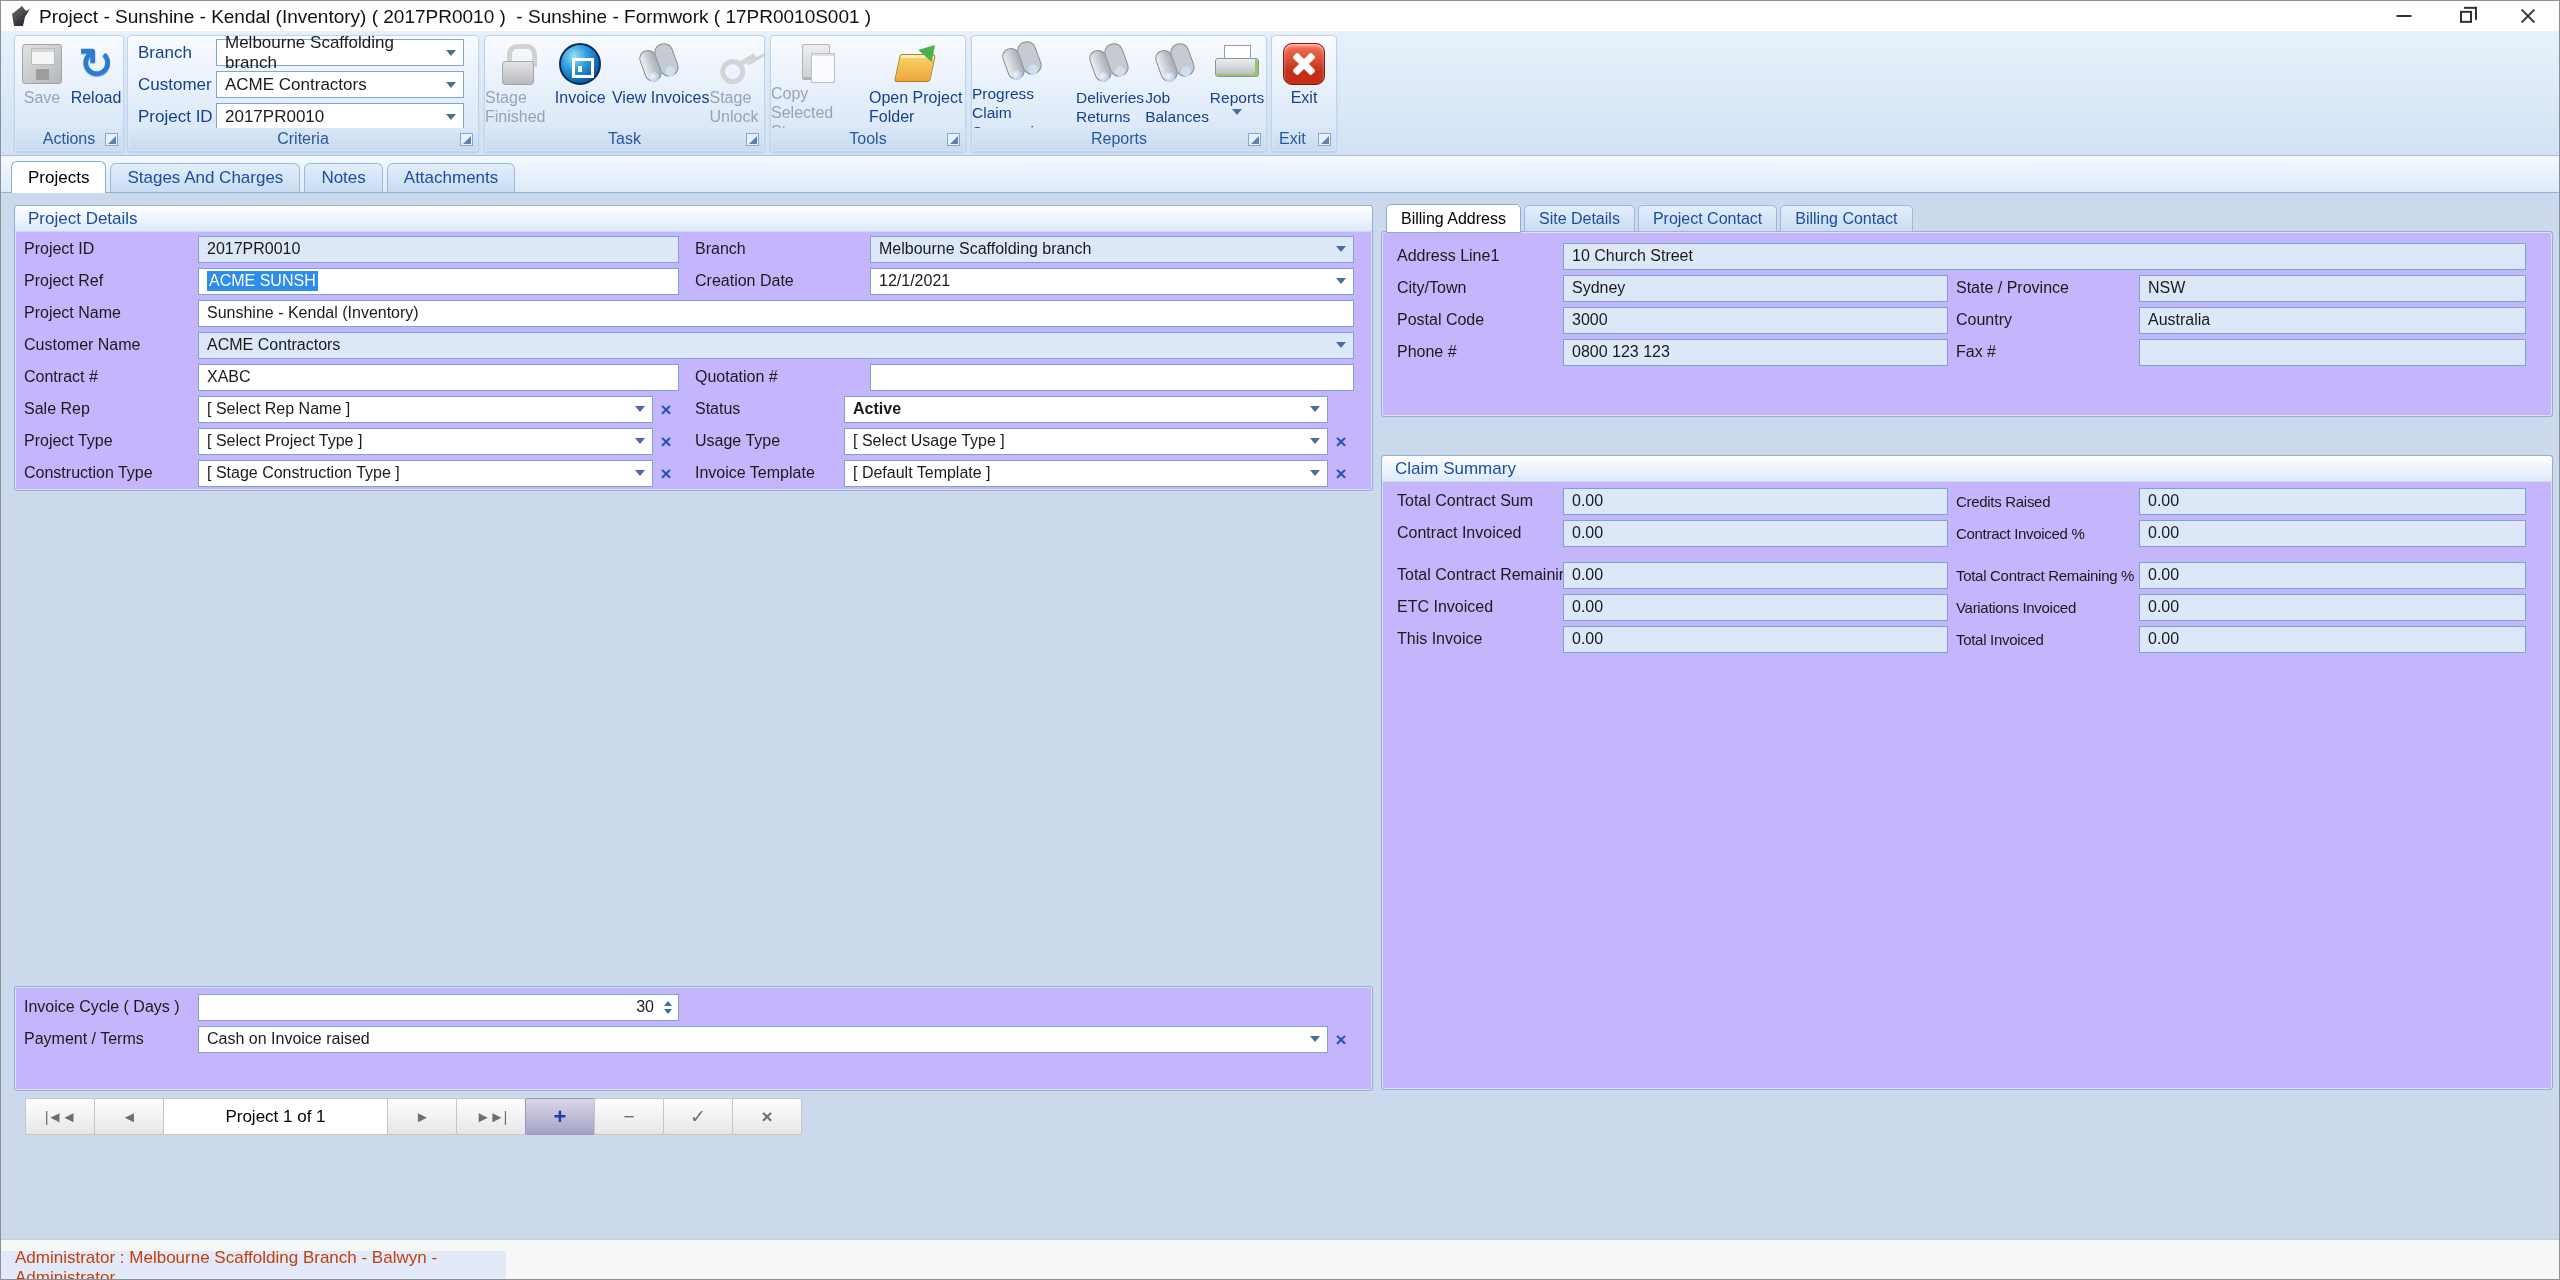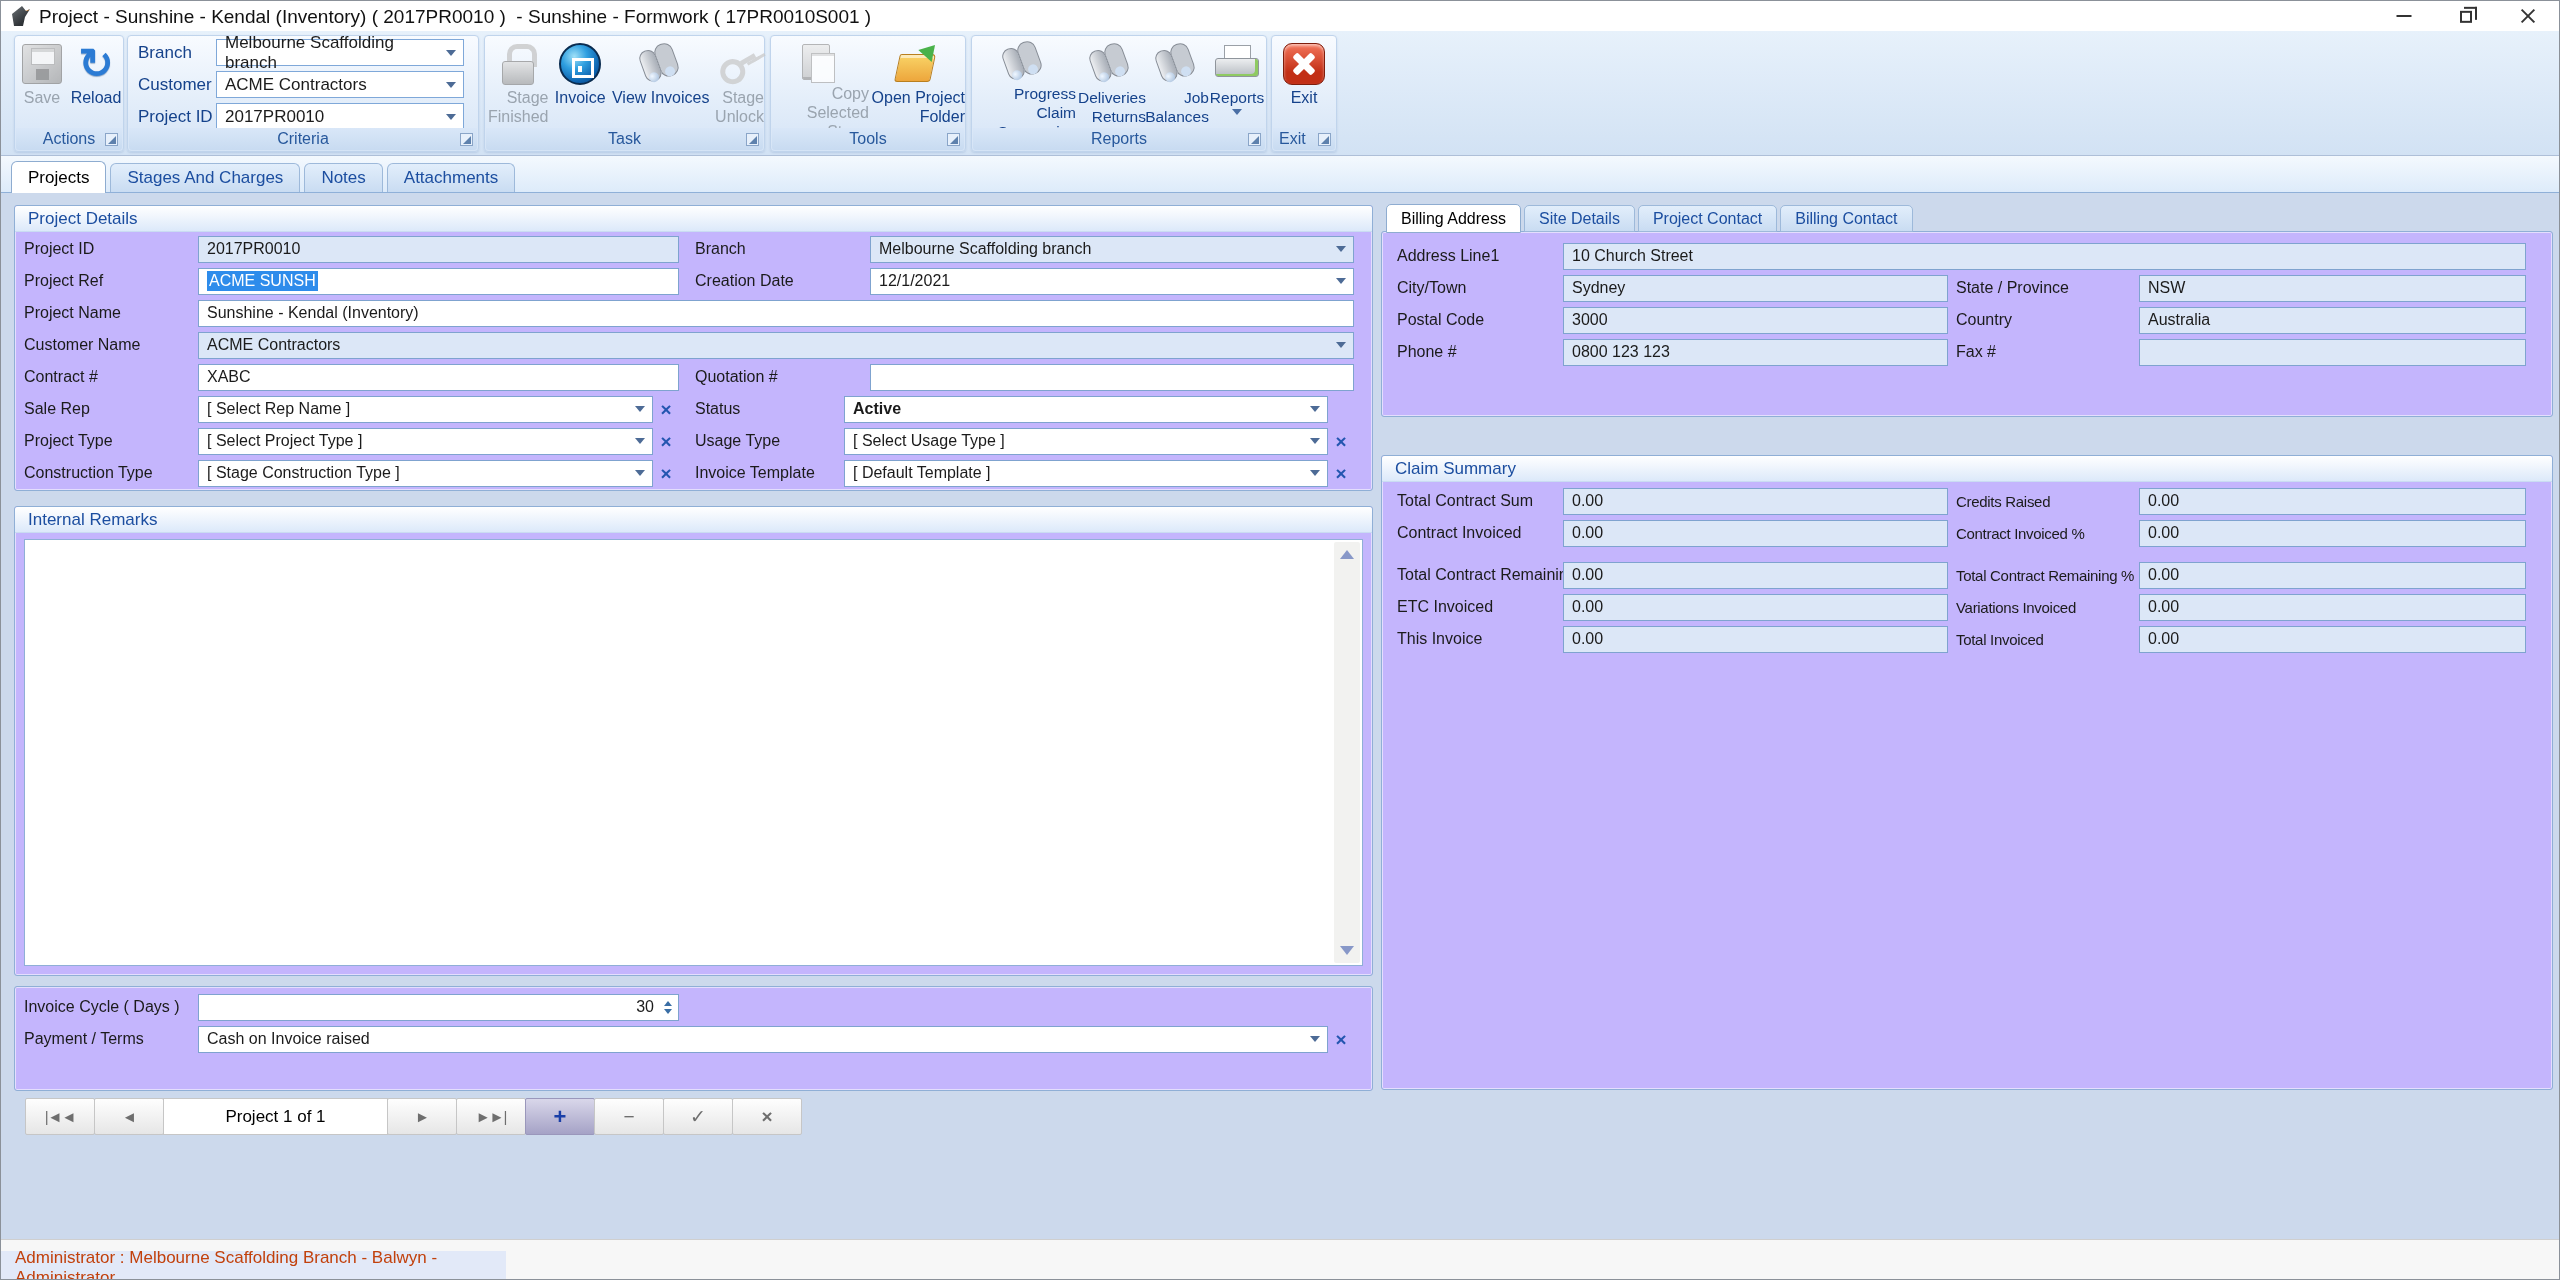--- a/index.html
+++ b/index.html
@@ -33,21 +33,21 @@
     background:linear-gradient(#d9e7f8,#c8dbf1); border-radius:0 0 3px 3px;
     color:#27589c; font-size:16px; text-align:center; line-height:22px; }
   .launcher{ position:absolute; right:4px; bottom:4px; width:13px; height:13px;
     border:1px solid #8aa5c8; background:#e7f0fb; }
   .launcher::after{ content:""; position:absolute; right:1px; bottom:1px; width:0; height:0;
     border-top:4px solid transparent; border-left:4px solid transparent;
     border-right:4px solid #5e81ad; border-bottom:4px solid #5e81ad; }
   .rbody{ position:absolute; left:0; top:0; right:0; bottom:23px; display:flex; justify-content:center; align-items:flex-start; }
   .bigbtn{ display:flex; flex-direction:column; align-items:center; padding-top:5px; height:94px; cursor:default; }
   .bigbtn .iconbox{ height:46px; display:flex; align-items:center; justify-content:center; }
-  .blabel{ margin-top:1px; font-size:16px; line-height:19px; color:#15428b; text-align:right; }
+  .blabel{ margin-top:1px; font-size:16px; line-height:19px; color:#15428b; text-align:left; }
   .bigbtn.disabled .blabel{ color:#9aa4af; }
   .bigbtn.disabled .iconbox{ opacity:.75; filter:grayscale(1); }
   .rcaret{ width:0; height:0; margin:2px auto 0; border-left:5px solid transparent; border-right:5px solid transparent; border-top:6px solid #4a6fa5; }
   
   .crow{ display:flex; align-items:center; height:27px; margin-top:5px; }
   .clab{ width:88px; padding-left:10px; color:#15428b; font-size:17px; }
   .cfield{ position:relative; width:248px; height:27px; background:#fff; border:1px solid #7fa8d9;
     font-size:17px; display:flex; align-items:center; padding:0 22px 0 8px; }
   .dar{ position:absolute; right:7px; top:50%; margin-top:-3px; width:0; height:0;
     border-left:5px solid transparent; border-right:5px solid transparent; border-top:6px solid #4d6b96; }
@@ -429,30 +429,20 @@
             <div class="fld dd">
                 <span class="fval">[ Default Template ]</span>
                 <i class="dar"></i>
               </div>
             <span class="clearx">×</span>
           </div>
         </div>
       </div>
     </div>
 
-    <div class="gbox" style="left:13px;top:313px;width:1359px;height:470px;">
-      <div class="ghead">Internal Remarks</div>
-      <div class="remarks">
-        <span></span>
-        <div class="vsb">
-          <i class="sarr up"></i>
-          <i class="sarr down"></i>
-        </div>
-      </div>
-    </div>
 
     <div class="gbox" style="left:13px;top:793px;width:1359px;height:105px;">
       <div style="padding-top:4px;">
         <div class="frow">
           <span class="lbl l1">Invoice Cycle  ( Days )</span>
           <div class="fld w1" style="padding-right:20px">
             <span class="fval num">30</span>
             <span class="spinner">
                 <i class="sup"></i>
                 <i class="sdn"></i>

